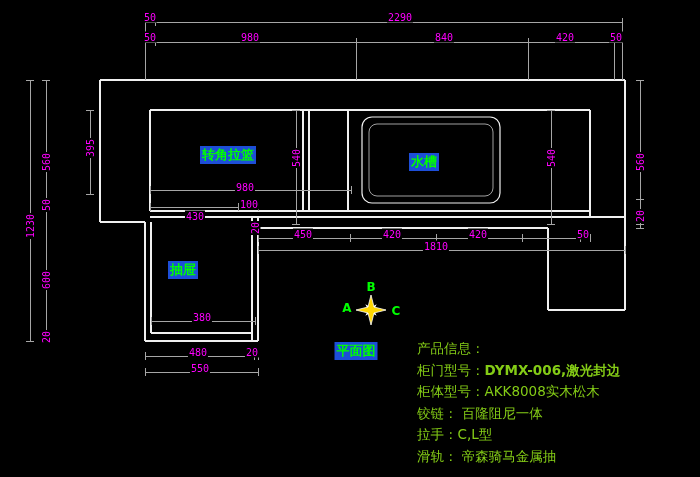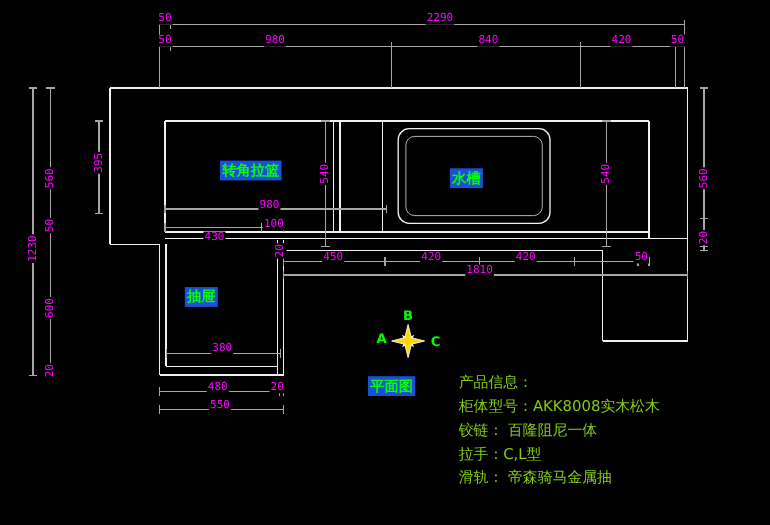--- a/index.html
+++ b/index.html
@@ -163,19 +163,20 @@
   <span class="lab" style="left:424px;top:162px">水槽</span>
   <span class="lab" style="left:183px;top:270px">抽屉</span>
   <span class="lab" style="left:356px;top:351px">平面图</span>
 
   <span class="compass-letter" style="left:371px;top:287px">B</span>
   <span class="compass-letter" style="left:347px;top:308px">A</span>
   <span class="compass-letter" style="left:396px;top:311px">C</span>
 
   <div class="info">
     <div>产品信息：</div>
+    <div><span>柜门型号：</span><span class="hl">DYMX-006,激光封边</span></div>
     <div><span>柜体型号：</span><span>AKK8008实木松木</span></div>
     <div><span>铰链： </span><span>百隆阻尼一体</span></div>
     <div><span>拉手：</span><span>C,L型</span></div>
     <div><span>滑轨： </span><span>帝森骑马金属抽</span></div>
   </div>
 
 </div>
 
 </body></html>

